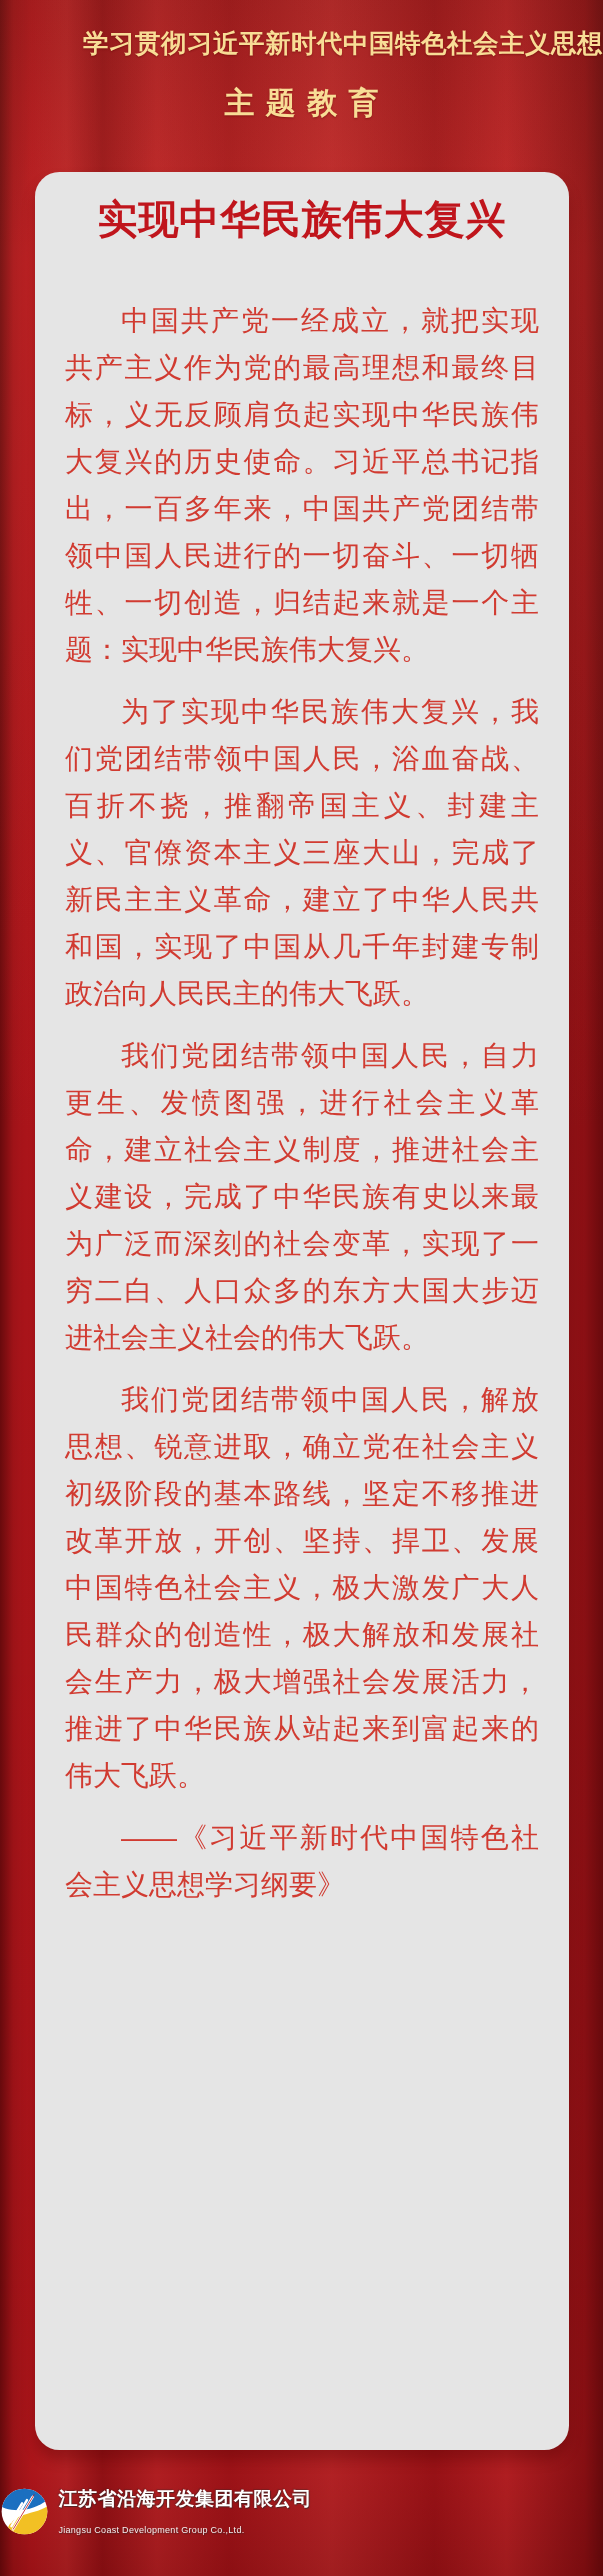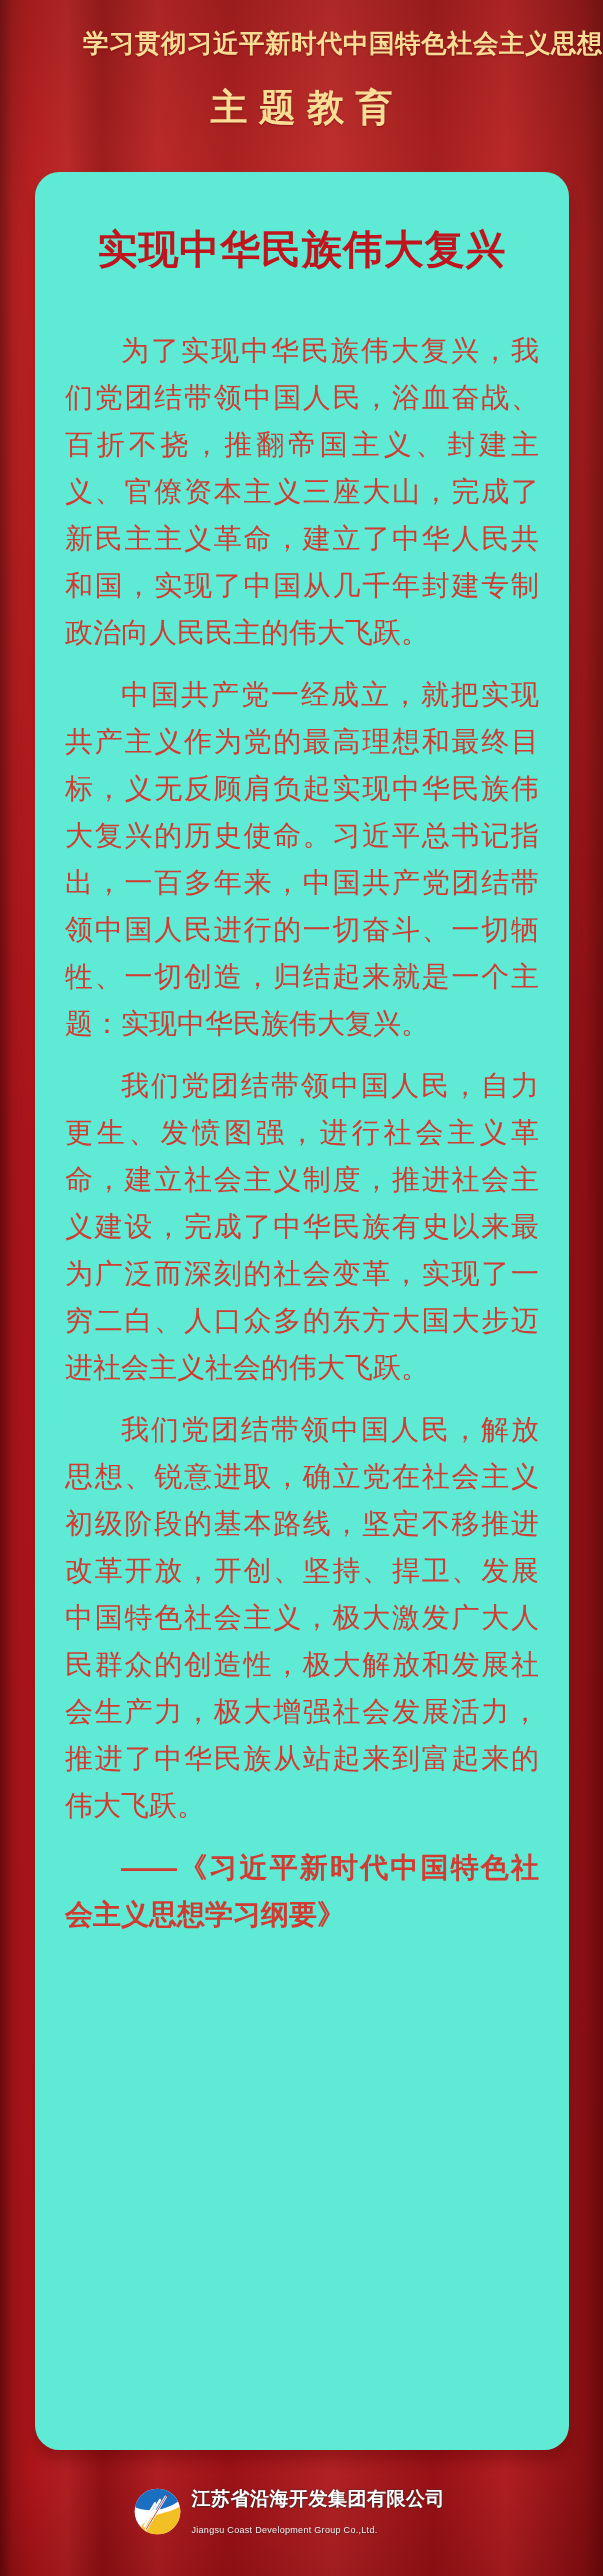--- a/index.html
+++ b/index.html
@@ -17,50 +17,50 @@
         rgba(255,195,165,0.05) 84%, rgba(45,0,0,0.30) 97%, rgba(45,0,0,0.55) 100%),
       linear-gradient(180deg, rgba(100,5,8,0.35) 0%, rgba(100,5,8,0) 10%, rgba(60,0,0,0.10) 96%, rgba(60,0,0,0.25) 100%);
   }
   .slogan1{
     position:absolute;top:26.4px;left:0;width:603px;text-align:right;
     color:#f8dd96;font-size:25.5px;font-weight:bold;letter-spacing:0.5px;
     text-shadow:0 0.9px 1.9px rgba(90,0,0,0.45);
   }
   .slogan2{
     position:absolute;top:83px;left:0;width:603px;text-align:center;
-    color:#f8dd96;font-size:37px;font-weight:bold;letter-spacing:11.3px;text-indent:11.3px;
+    color:#f8dd96;font-size:30px;font-weight:bold;letter-spacing:11.3px;text-indent:11.3px;
     text-shadow:0 0.9px 1.9px rgba(90,0,0,0.45);
   }
   .card{
     position:absolute;top:172px;left:35px;width:534px;height:2278px;
-    box-sizing:border-box;padding:48px 30px 0 30px;
-    background:#5eead4;border-radius:24.5px;
+    box-sizing:border-box;padding:18px 30px 0 30px;
+    background:#e5e5e5;border-radius:24.5px;
     box-shadow:0 9.4px 13.2px rgba(80,0,0,0.30);
   }
   .card-title{
     margin:0 0 49px 0;text-align:center;
     font-family:"DejaVu Serif","Liberation Serif",serif;
     font-size:40px;line-height:58px;font-weight:900;
     color:#c0151c;letter-spacing:0.9px;
   }
   .body-text p{
     margin:0 0 15px 0;
     font-size:28px;line-height:47px;
     color:#d13b31;
     text-align:justify;text-justify:inter-ideograph;
     text-indent:2em;
   }
   .citation{
     margin:1.9px 0 0 0;
-    font-size:28px;line-height:47px;font-weight:bold;
+    font-size:28px;line-height:47px;font-weight:normal;
     color:#cf372d;text-indent:2em;text-align:justify;
   }
   .footer{
     position:absolute;top:2487px;left:0;width:516px;
-    display:flex;align-items:center;justify-content:center;gap:9.4px;padding-left:31px;
+    display:flex;align-items:center;gap:9.4px;
   }
   .footer .logo{width:49px;height:49px;flex:0 0 auto;}
   .footer .names{display:flex;flex-direction:column;line-height:1.15;}
   .company-cn{
     color:#ffffff;font-size:19px;font-weight:bold;letter-spacing:0.5px;
     text-shadow:0.9px 0.9px 0.9px rgba(60,40,40,0.8), -0.9px -0.9px 0.9px rgba(60,40,40,0.4);
   }
   .company-en{
     color:#f3eeee;font-size:9px;letter-spacing:0.3px;margin-top:15px;
     text-shadow:0.9px 0.9px 0.9px rgba(60,40,40,0.7);
@@ -70,22 +70,22 @@
 <body>
 
 <div class="slogan1">学习贯彻习近平新时代中国特色社会主义思想</div>
 <div class="slogan2">主题教育</div>
 
 <div class="card">
   <h1 class="card-title"><span>实现中华民族伟大复兴</span><br>
   </h1>
 
   <div class="body-text">
+    <p>中国共产党一经成立，就把实现共产主义作为党的最高理想和最终目标，义无反顾肩负起实现中华民族伟大复兴的历史使命。习近平总书记指出，一百多年来，中国共产党团结带领中国人民进行的一切奋斗、一切牺牲、一切创造，归结起来就是一个主题：实现中华民族伟大复兴。</p>
     <p>为了实现中华民族伟大复兴，我们党团结带领中国人民，浴血奋战、百折不挠，推翻帝国主义、封建主义、官僚资本主义三座大山，完成了新民主主义革命，建立了中华人民共和国，实现了中国从几千年封建专制政治向人民民主的伟大飞跃。</p>
-    <p>中国共产党一经成立，就把实现共产主义作为党的最高理想和最终目标，义无反顾肩负起实现中华民族伟大复兴的历史使命。习近平总书记指出，一百多年来，中国共产党团结带领中国人民进行的一切奋斗、一切牺牲、一切创造，归结起来就是一个主题：实现中华民族伟大复兴。</p>
     <p>我们党团结带领中国人民，自力更生、发愤图强，进行社会主义革命，建立社会主义制度，推进社会主义建设，完成了中华民族有史以来最为广泛而深刻的社会变革，实现了一穷二白、人口众多的东方大国大步迈进社会主义社会的伟大飞跃。</p>
     <p>我们党团结带领中国人民，解放思想、锐意进取，确立党在社会主义初级阶段的基本路线，坚定不移推进改革开放，开创、坚持、捍卫、发展中国特色社会主义，极大激发广大人民群众的创造性，极大解放和发展社会生产力，极大增强社会发展活力，推进了中华民族从站起来到富起来的伟大飞跃。</p>
     <p class="citation">——《习近平新时代中国特色社会主义思想学习纲要》</p>
   </div>
 </div>
 
 <div class="footer">
   <span class="logo">
     <svg width="49" height="49" viewBox="0 0 60 60">
       <defs>

